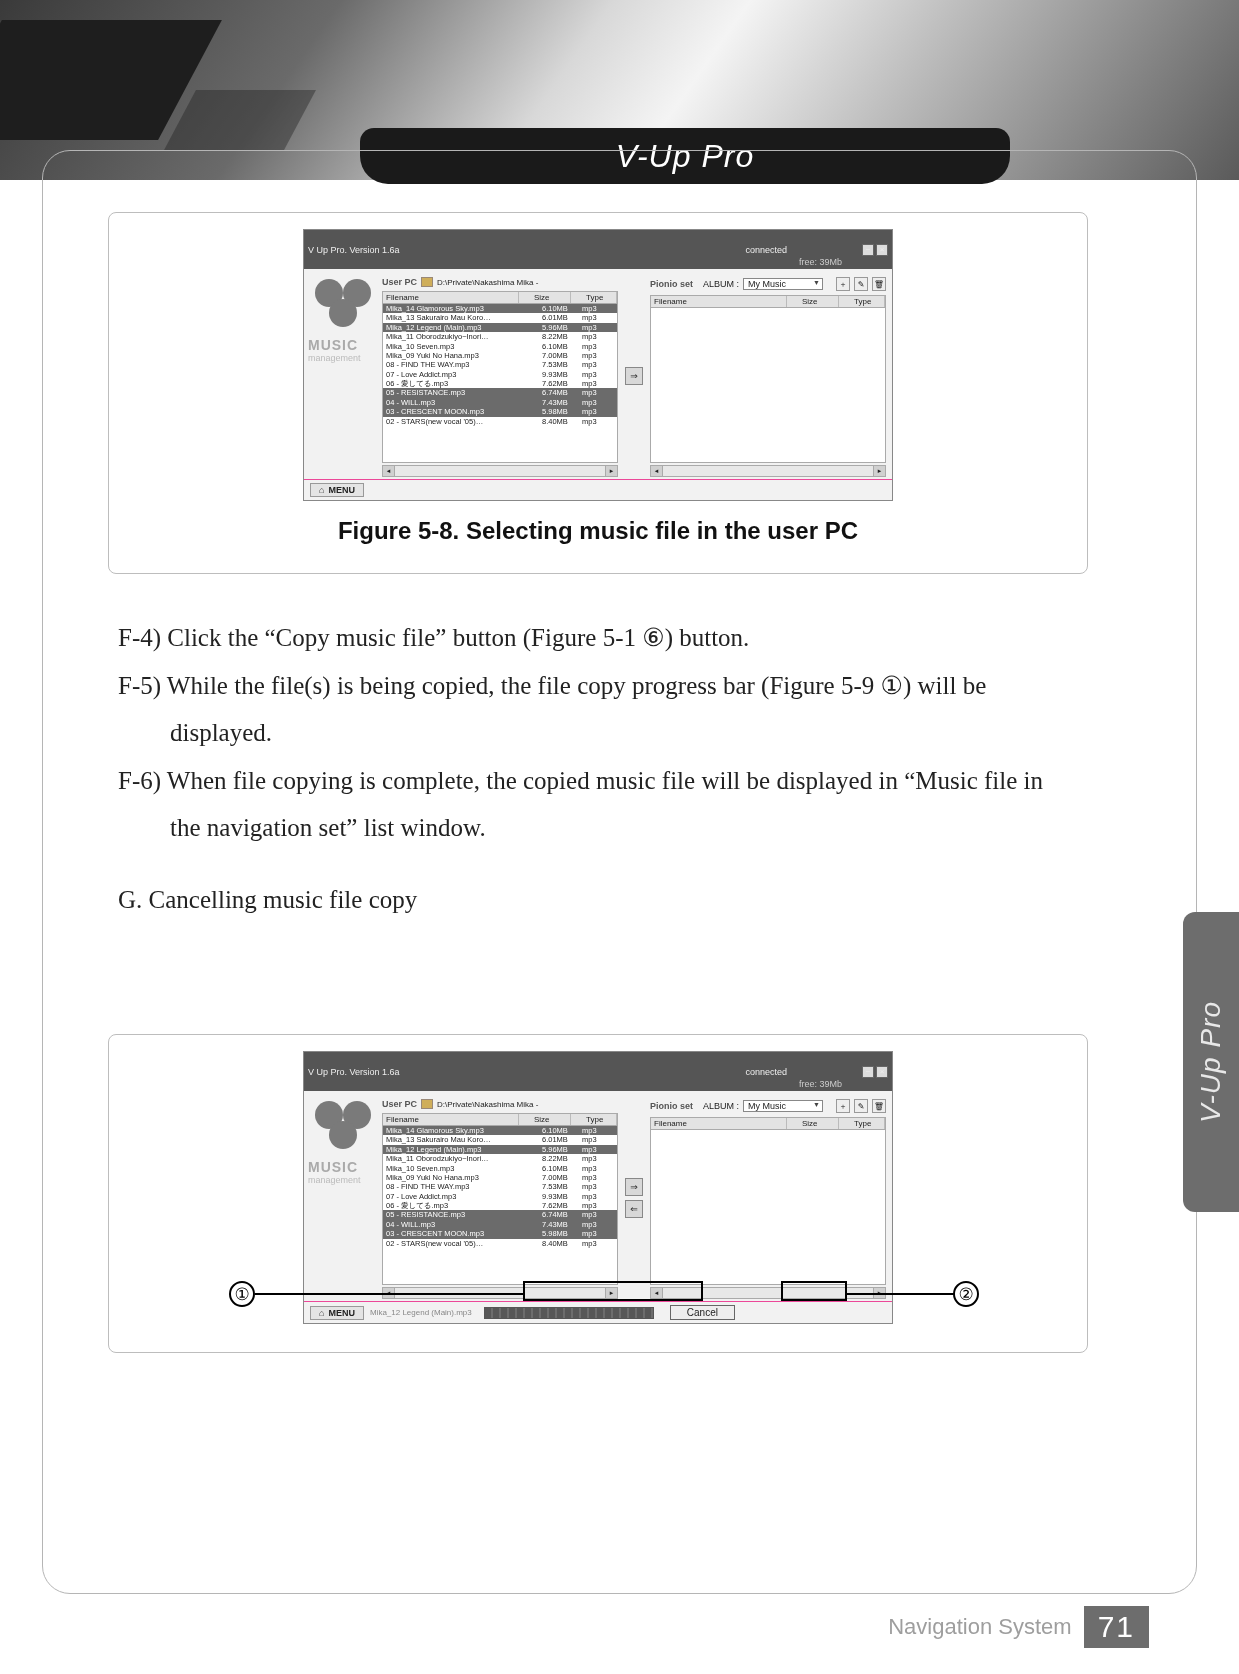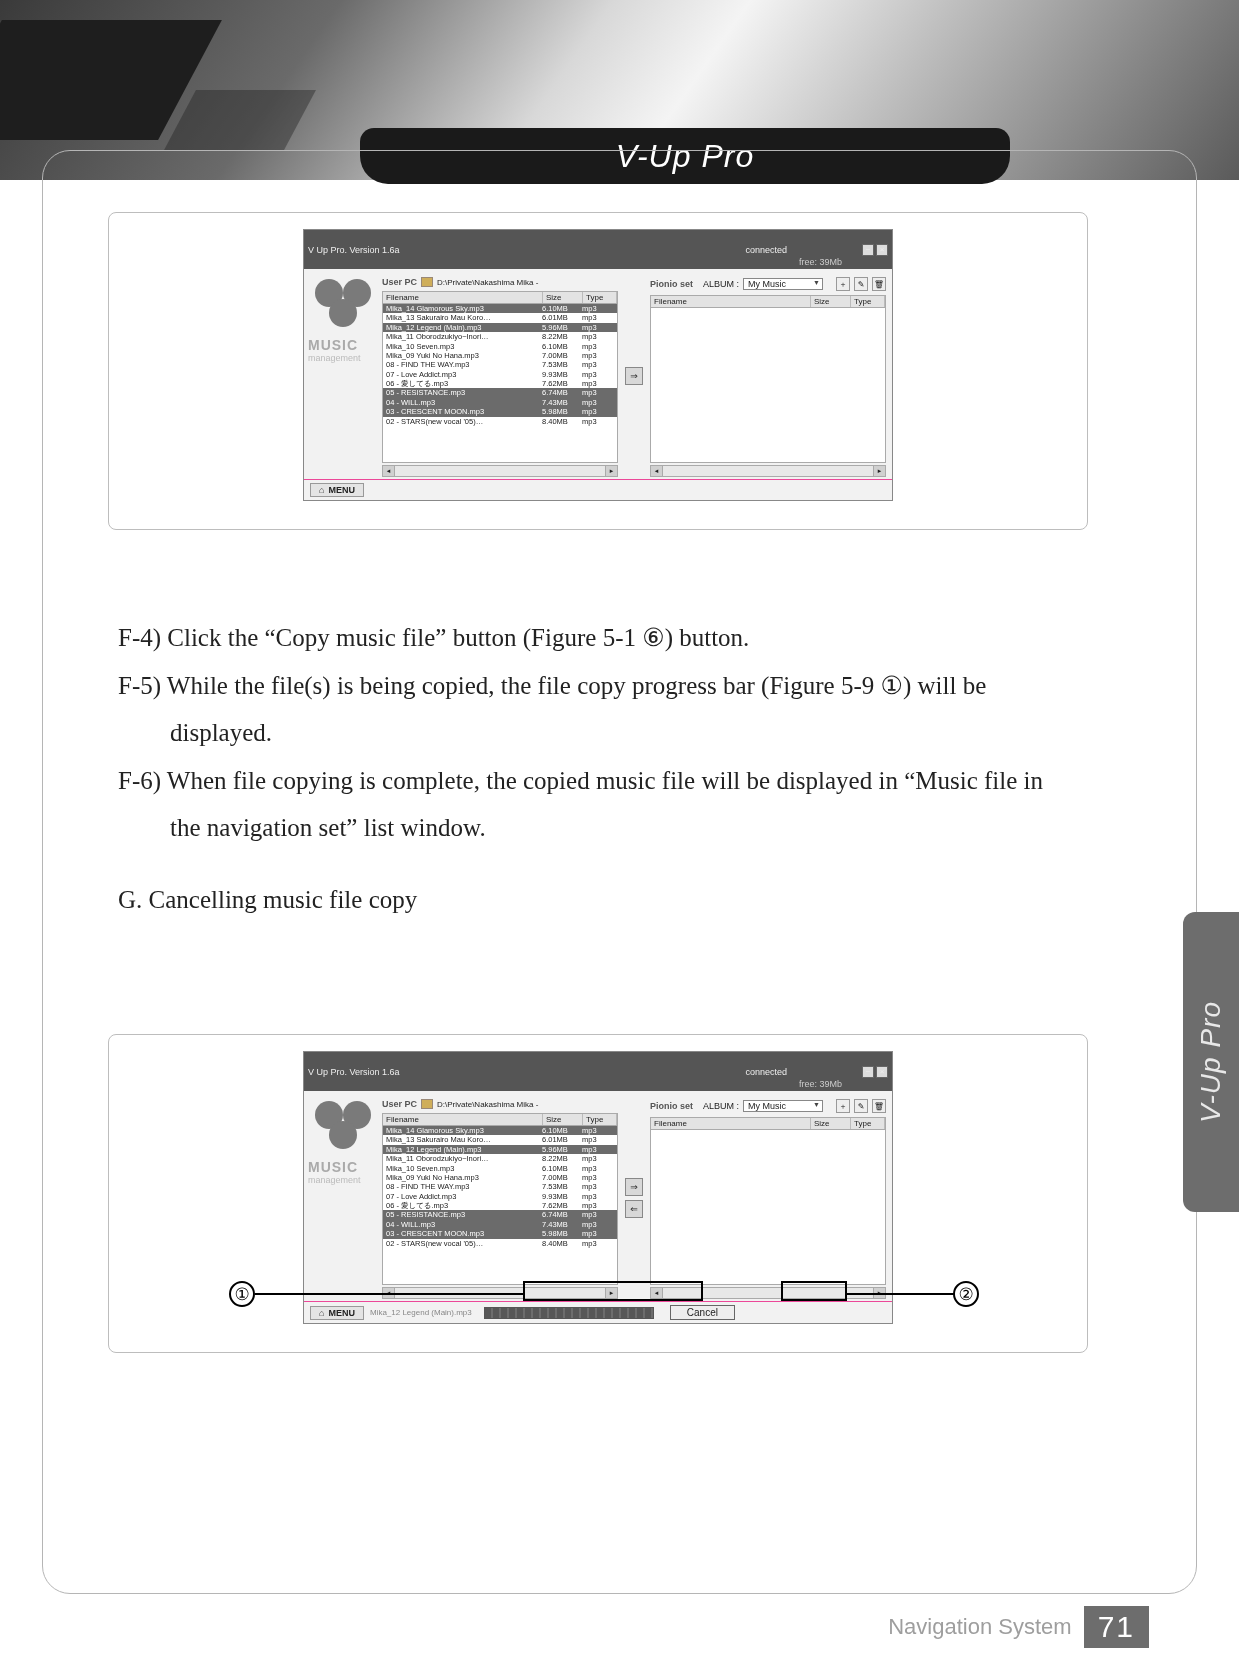--- a/index.html
+++ b/index.html
@@ -190,20 +190,21 @@
     font-size: 9px;
   }
   .pane-top .pt-label { font-weight: bold; color: #555;}
   .pt-icons { margin-left: auto; display: flex; gap: 4px;}
   .pt-icon { width: 14px; height: 14px; border: 1px solid #999; background:#eee; display:flex;align-items:center;justify-content:center;font-size:8px;}
   .album-select { border:1px solid #888; background:#fff; padding:0 14px 0 4px; font-size:9px; position: relative; min-width: 80px;}
   .album-select::after { content:"▼"; position:absolute; right:2px; top:0; font-size:7px; color:#444;}
   .grid-head {
     display: flex; background: #e3e3e3; border: 1px solid #aaa;
     font-size: 8px;
+    gap: 12px;
   }
   .gh { padding: 1px 3px; border-right: 1px solid #bbb;}
   .gh.fn { flex: 1; } .gh.sz { width: 40px;} .gh.ty { width: 34px;}
   .grid-body {
     flex: 1; border: 1px solid #aaa; border-top: none; background: #fff;
     overflow: hidden; font-size: 7.5px; line-height: 1.25;
   }
   .row { display: flex; padding: 0 3px; }
   .row.sel { background: #6b6b6b; color: #fff;}
   .row .fn { flex:1; white-space: nowrap; overflow:hidse; }
@@ -430,20 +431,21 @@
               <div class="sb-track"></div>
               <div class="sb-btn r">▸</div>
             </div>
           </div>
         </div>
       </div>
       <div class="menu-row">
         <div class="menu-btn">MENU</div>
       </div>
     </div>
+    <div class="figcap">Figure 5-8. Selecting music file in the user PC</div>
   </div>
 
   <div class="body-text">
     <p>F-4) Click the “Copy music file” button (Figure 5-1 ⑥) button.</p>
     <p>F-5) While the file(s) is being copied, the file copy progress bar (Figure 5-9 ①) will be</p>
     <p class="indent">displayed.</p>
     <p>F-6) When file copying is complete, the copied music file will be displayed in “Music file in</p>
     <p class="indent">the navigation set” list window.</p>
     <p style="height:24px;"></p>
     <p>G. Cancelling music file copy</p>

